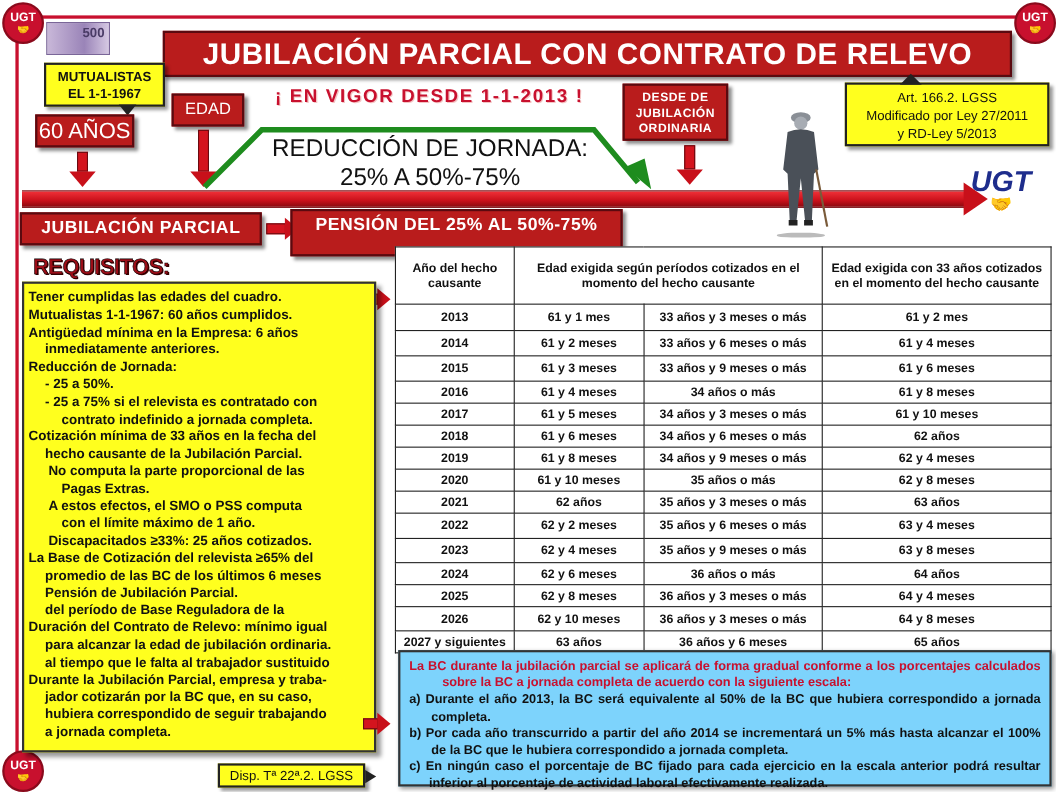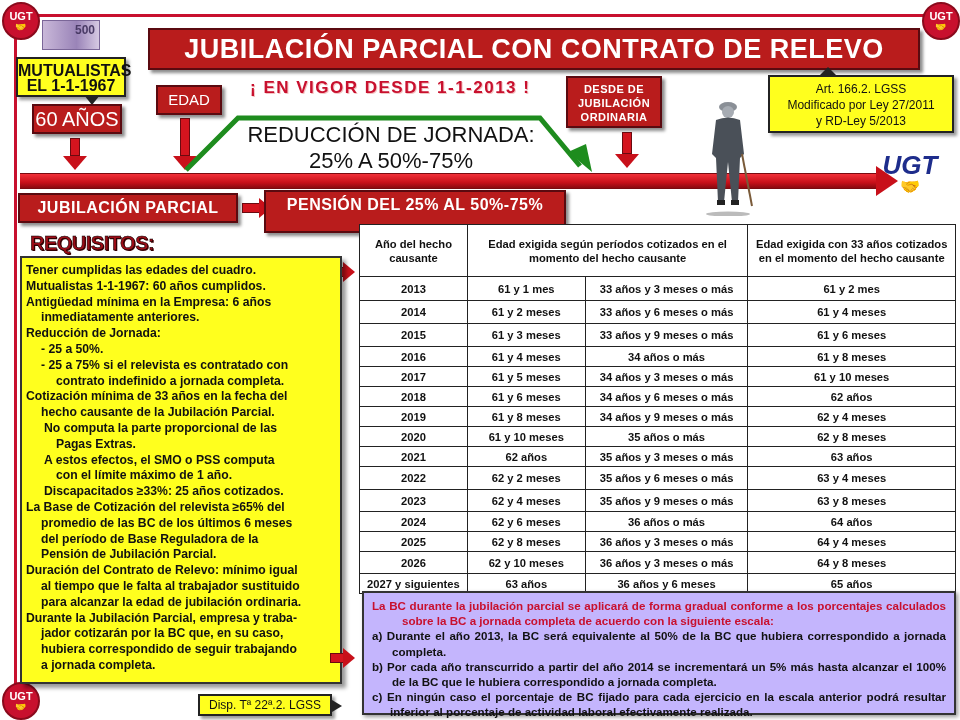--- a/index.html
+++ b/index.html
@@ -22,21 +22,21 @@
   .title-box { left: 148px; top: 28px; width: 772px; height: 42px; font-size: 27px; line-height: 38px; letter-spacing: 0.5px; }
   .vigor { left: 250px; top: 78px; font-size: 17px; font-weight: bold; color: #c8102e; letter-spacing: 1.5px; text-shadow: 1px 1px 0 #f4c4c4; }
   .edad-box { left: 156px; top: 85px; width: 66px; height: 30px; font-size: 15px; line-height: 26px; font-weight: normal; }
   .anos60 { left: 32px; top: 104px; width: 90px; height: 30px; font-size: 20px; line-height: 26px; font-weight: normal; }
   .jubord { left: 566px; top: 76px; width: 96px; height: 52px; font-size: 11px; line-height: 14px; padding-top: 4px; letter-spacing: 0.5px; }
   .jubparcial { left: 18px; top: 193px; width: 220px; height: 30px; font-size: 16px; line-height: 26px; letter-spacing: 0.5px; }
   .pension { left: 264px; top: 190px; width: 302px; height: 43px; font-size: 16px; line-height: 26px; letter-spacing: 0.5px; }
 
   
   .yellow { background: #ffff1e; border: 2px solid #222; box-shadow: 3px 3px 3px rgba(0,0,0,0.4); color: #111; font-weight: bold; text-align: center; }
-  .mutual { left: 16px; top: 57px; width: 110px; height: 40px; font-size: 16px; line-height: 15px; padding-top: 4px; }
+  .mutual { left: 40px; top: 57px; width: 110px; height: 40px; font-size: 12px; line-height: 15px; padding-top: 4px; }
   .mutual::after { content: ""; position: absolute; left: 66px; bottom: -10px; border-left: 8px solid transparent; border-right: 8px solid transparent; border-top: 10px solid #222; }
   .art { left: 768px; top: 75px; width: 186px; height: 58px; font-size: 12px; line-height: 16px; padding-top: 4px; font-weight: normal; }
   .art::before { content: ""; position: absolute; left: 48px; top: -10px; border-left: 10px solid transparent; border-right: 10px solid transparent; border-bottom: 10px solid #222; }
 
   
   .down-arrow { width: 14px; }
   .down-arrow .shaft { width: 10px; margin: 0 auto; background: #d4141e; border: 1px solid #6a0a10; }
   .down-arrow .head { width: 0; height: 0; border-left: 12px solid transparent; border-right: 12px solid transparent; border-top: 14px solid #c8101a; margin-left: -5px; }
 
   .main-bar { left: 20px; top: 173px; width: 866px; height: 16px; background: linear-gradient(#f03038, #c8101a 60%, #8a0a10); border-top: 1px solid #7a0a10; border-bottom: 1px solid #7a0a10; }
@@ -69,21 +69,21 @@
   .tbl { left: 359px; top: 224px; width: 597px; border-collapse: collapse; font-size: 11.2px; font-weight: bold; color: #111; background: #fff; }
   .tbl td, .tbl th { border: 1.5px solid #222; text-align: center; padding: 0 2px; }
   .tbl th { font-weight: bold; height: 52px; line-height: 14px; }
   .tbl td { height: 20px; }
   .tbl .c0 { width: 108px; }
   .tbl .c1 { width: 118px; }
   .tbl .c2 { width: 163px; }
   .tbl .c3 { width: 208px; }
 
   
-  .note { left: 362px; top: 591px; width: 594px; height: 124px; border: 2px solid #333; background: #c4b5fd; box-shadow: 2px 2px 4px rgba(0,0,0,0.4); padding: 5px 8px 4px 8px; font-size: 11.6px; font-weight: bold; line-height: 15.2px; color: #111; text-align: justify; }
+  .note { left: 362px; top: 591px; width: 594px; height: 124px; border: 2px solid #333; background: #7dd3fc; box-shadow: 2px 2px 4px rgba(0,0,0,0.4); padding: 5px 8px 4px 8px; font-size: 11.6px; font-weight: bold; line-height: 15.2px; color: #111; text-align: justify; }
   .note .lead { color: #c8102e; padding-left: 30px; text-indent: -30px; }
   .note .it { padding-left: 20px; text-indent: -20px; }
   .note .itc { padding-left: 18px; text-indent: -18px; }
 </style>
 </head>
 <body>
 
 <div class="abs frame-top"></div>
 <div class="abs frame-left"></div>
 
@@ -182,25 +182,25 @@
   <p class="i2">contrato indefinido a jornada completa.</p>
   <p>Cotización mínima de 33 años en la fecha del</p>
   <p class="i1">hecho causante de la Jubilación Parcial.</p>
   <p class="i1" style="padding-left:18px">No computa la parte proporcional de las</p>
   <p class="i2">Pagas Extras.</p>
   <p class="i1" style="padding-left:18px">A estos efectos, el SMO o PSS computa</p>
   <p class="i2">con el límite máximo de 1 año.</p>
   <p class="i1" style="padding-left:18px">Discapacitados ≥33%: 25 años cotizados.</p>
   <p>La Base de Cotización del relevista ≥65% del</p>
   <p class="i1">promedio de las BC de los últimos 6 meses</p>
+  <p class="i1">Pensión de Jubilación Parcial.</p>
   <p class="i1">del período de Base Reguladora de la</p>
-  <p class="i1">Pensión de Jubilación Parcial.</p>
   <p>Duración del Contrato de Relevo: mínimo igual</p>
+  <p class="i1">para alcanzar la edad de jubilación ordinaria.</p>
   <p class="i1">al tiempo que le falta al trabajador sustituido</p>
-  <p class="i1">para alcanzar la edad de jubilación ordinaria.</p>
   <p>Durante la Jubilación Parcial, empresa y traba-</p>
   <p class="i1">jador cotizarán por la BC que, en su caso,</p>
   <p class="i1">hubiera correspondido de seguir trabajando</p>
   <p class="i1">a jornada completa.</p>
 </div>
 
 <div class="abs right-arrow" style="left:330px;top:648px;"><span class="shaft" style="width:14px;"></span><span class="head"></span></div>
 
 <div class="abs yellow disp">Disp. Tª 22ª.2. LGSS</div>
 

